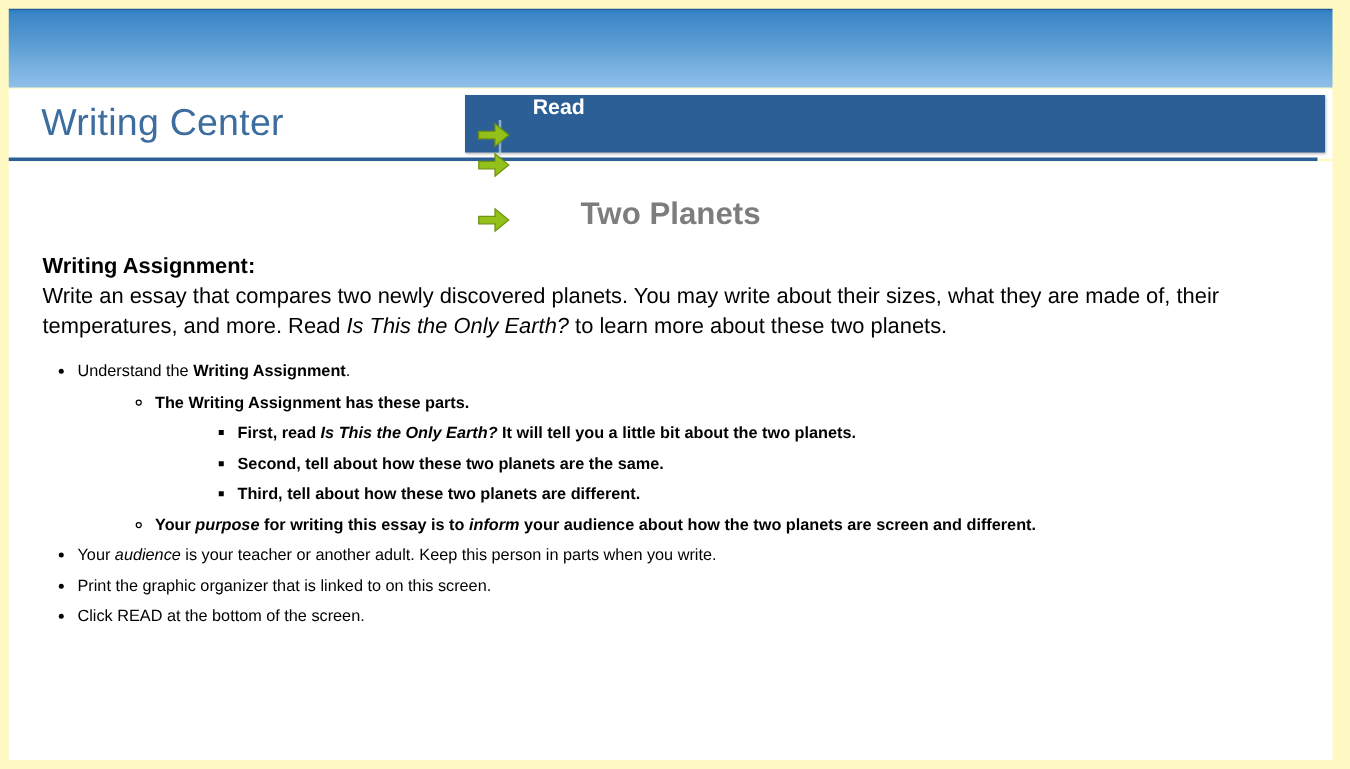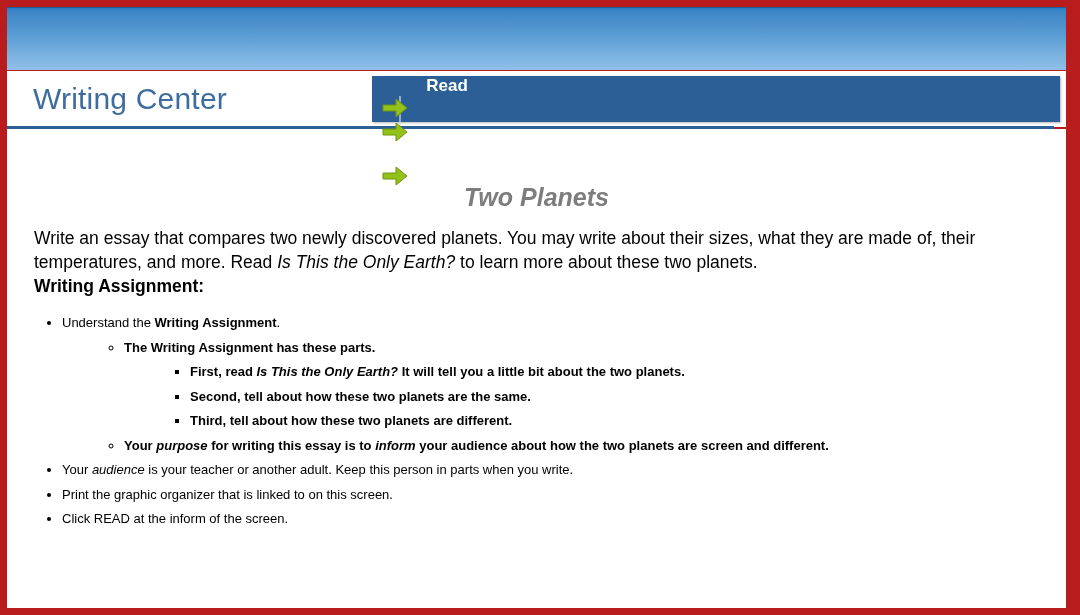--- a/index.html
+++ b/index.html
@@ -12,21 +12,21 @@
 
   body {
     font-family: "Liberation Sans", sans-serif;
     background: #f2f2f2;
   }
 
   #app {
     position: relative;
     width: 1080px;
     height: 615px;
-    background: #b91c1c;
+    background: #fef9c3;
   }
 
   
   .banner {
     position: absolute;
     left: 7px;
     top: 7px;
     width: 1059px;
     height: 63px;
     background: linear-gradient(to bottom,
@@ -147,25 +147,24 @@
   .page {
     position: absolute;
     left: 7px;
     top: 129px;
     width: 1059px;
     height: 479px;
     background: #ffffff;
   }
 
   .doc-title {
-    margin-top: 54px;
+    margin-top: 28px;
     text-align: center;
     font-size: 25px;
     font-weight: bold;
-    font-style: italic;
     color: #7d7d7d;
   }
 
   .body-text {
     margin-top: 14px;
     padding-left: 27px;
     padding-right: 28px;
     font-size: 17.5px;
     line-height: 24px;
     color: #000000;
@@ -251,24 +250,24 @@
   </div>
 
   <div class="header-rule"></div>
 
   <div class="page">
 
     <div class="doc-title">Two Planets</div>
 
     <div class="body-text">
       <div>
+        <span class="lbl-bold">Writing Assignment:</span>
+      </div>
+      <div>
         <span>Write an essay that compares two newly discovered planets. You may write about their sizes, what they are made of, their temperatures, and more. Read </span><span class="ital">Is This the Only Earth?</span><span> to learn more about these two planets.</span>
-      </div>
-      <div>
-        <span class="lbl-bold">Writing Assignment:</span>
       </div>
     </div>
 
     <ul class="lvl1">
 
       <li>
         <span>Understand the </span><span class="lbl-bold">Writing Assignment</span><span>.</span>
 
         <ul class="lvl2">
 
@@ -297,20 +296,20 @@
 
       <li>
         <span>Your </span><span class="ital">audience</span><span> is your teacher or another adult. Keep this person in parts when you write.</span>
       </li>
 
       <li>
         <span>Print the graphic organizer that is linked to on this screen.</span>
       </li>
 
       <li>
-        <span>Click READ at the inform of the screen.</span>
+        <span>Click READ at the bottom of the screen.</span>
       </li>
 
     </ul>
 
   </div>
 
 </div>
 
 </body></html>

